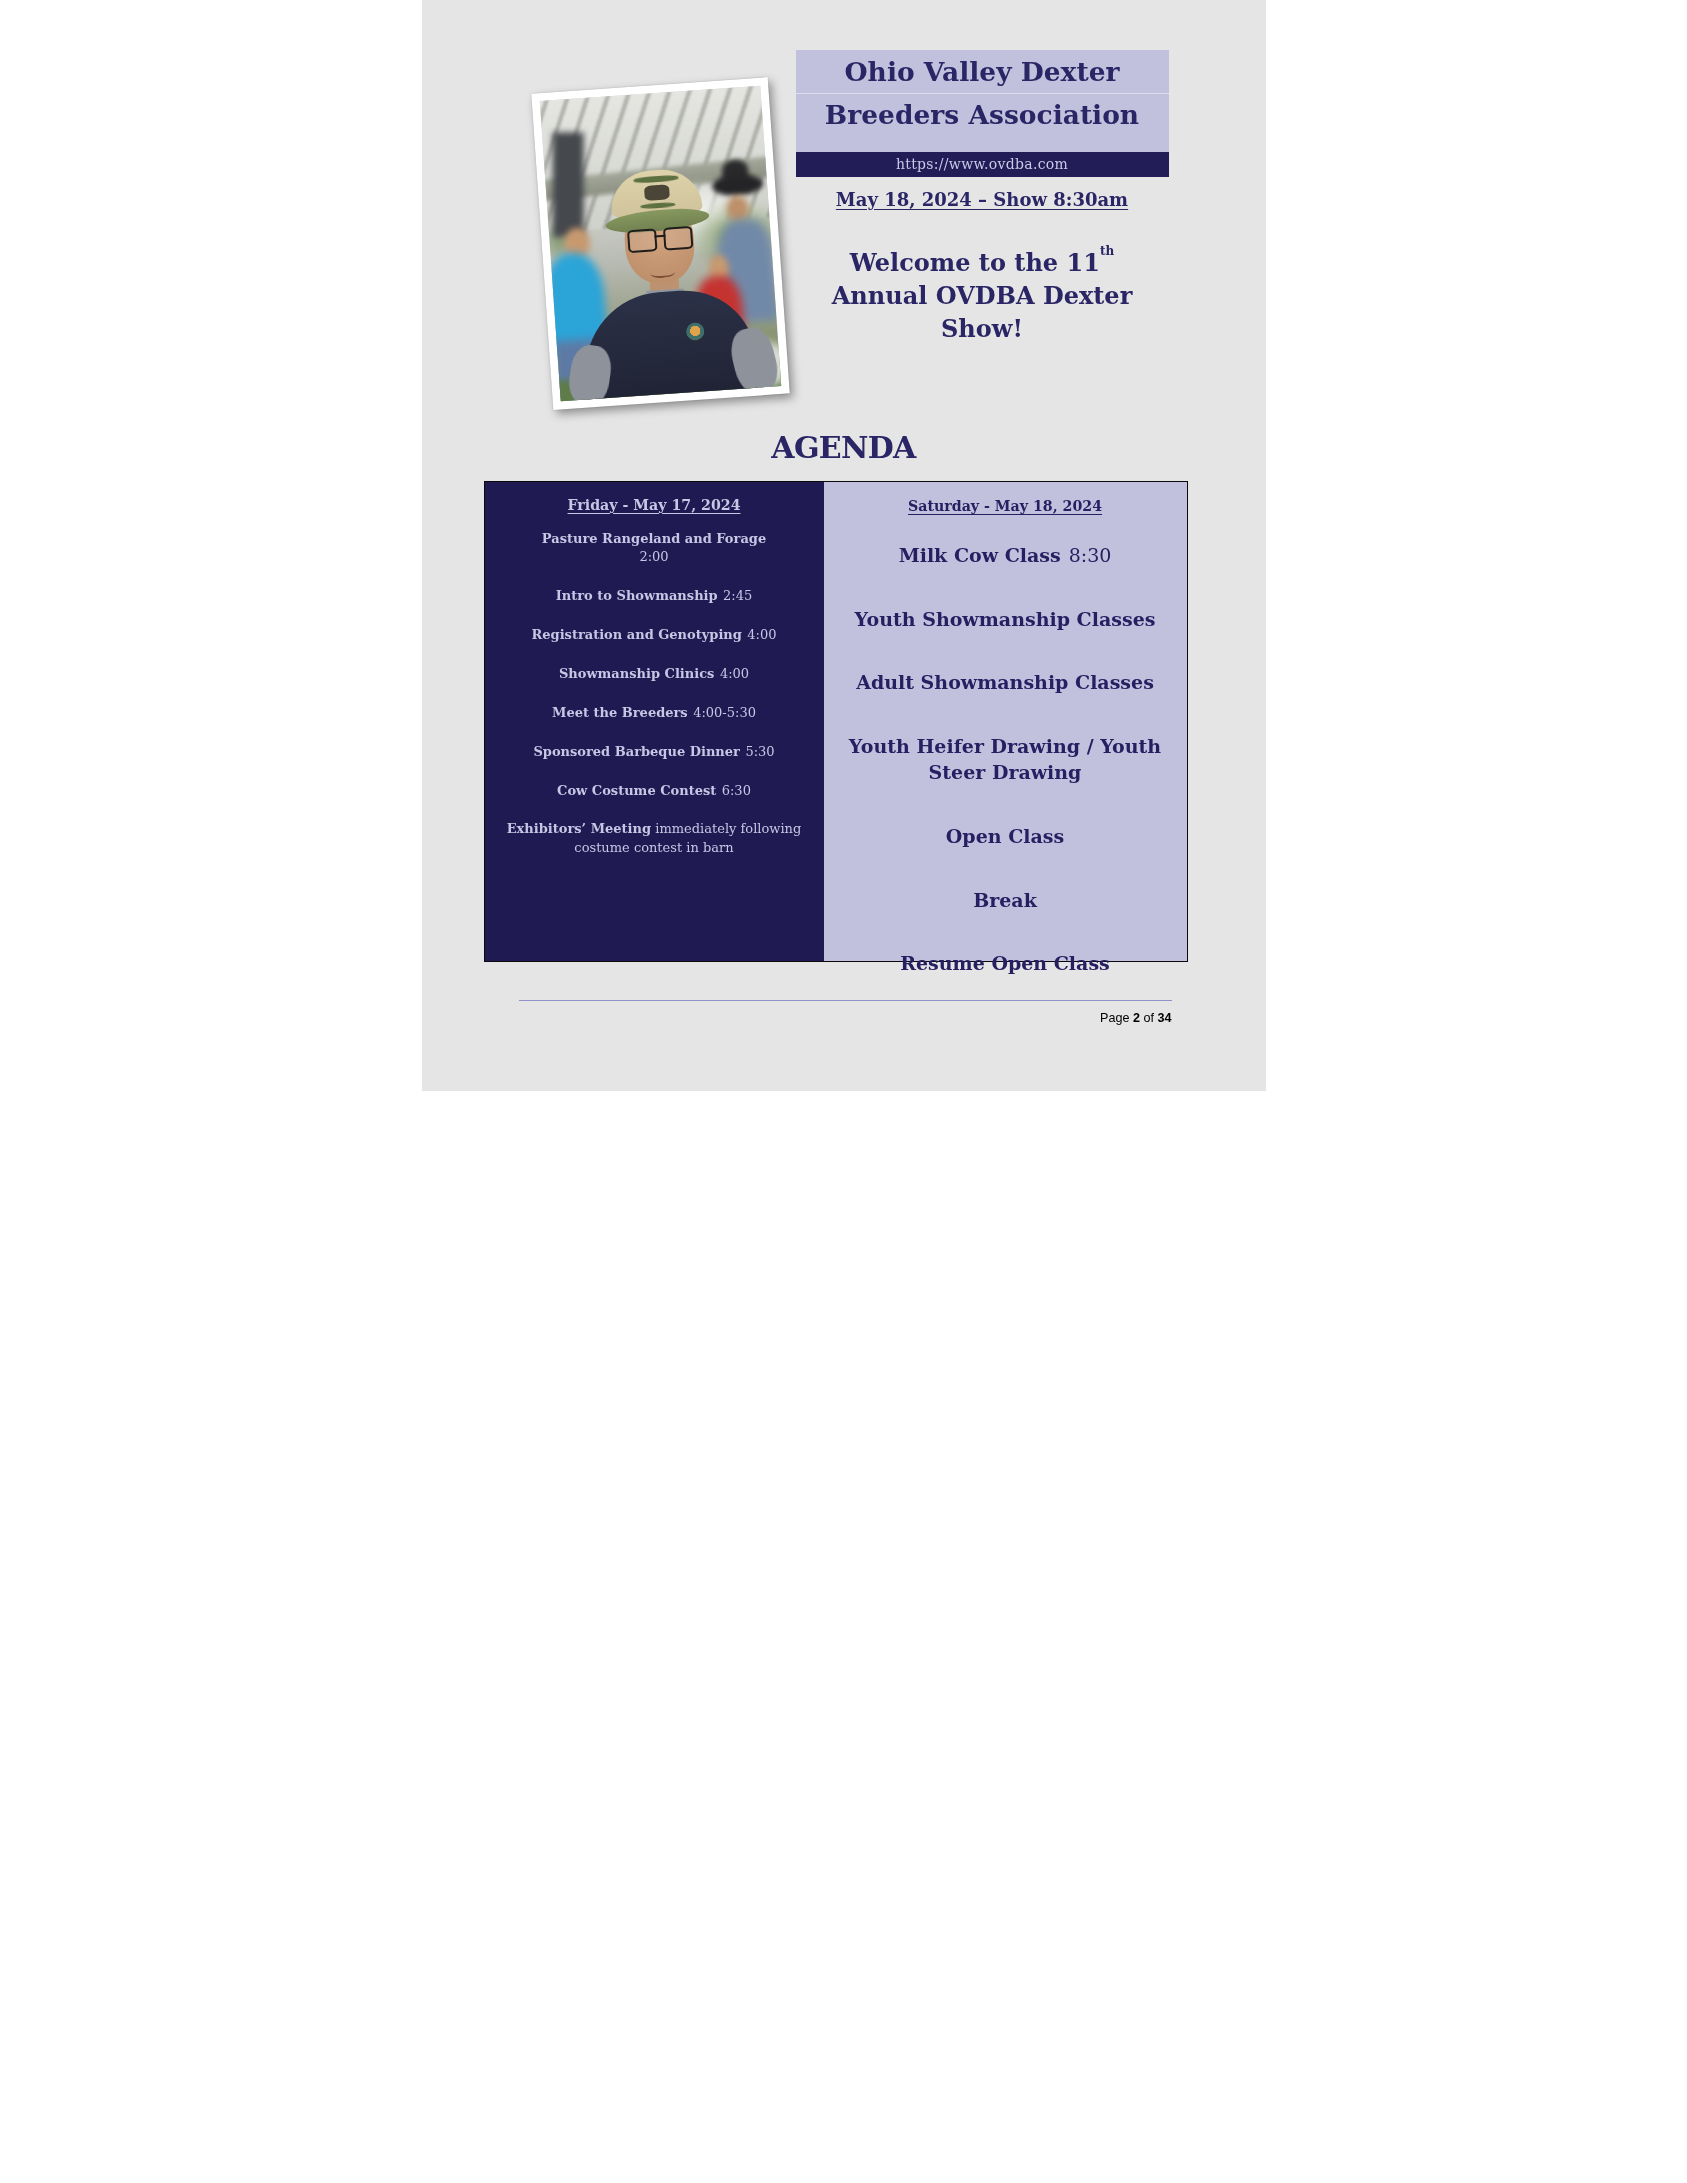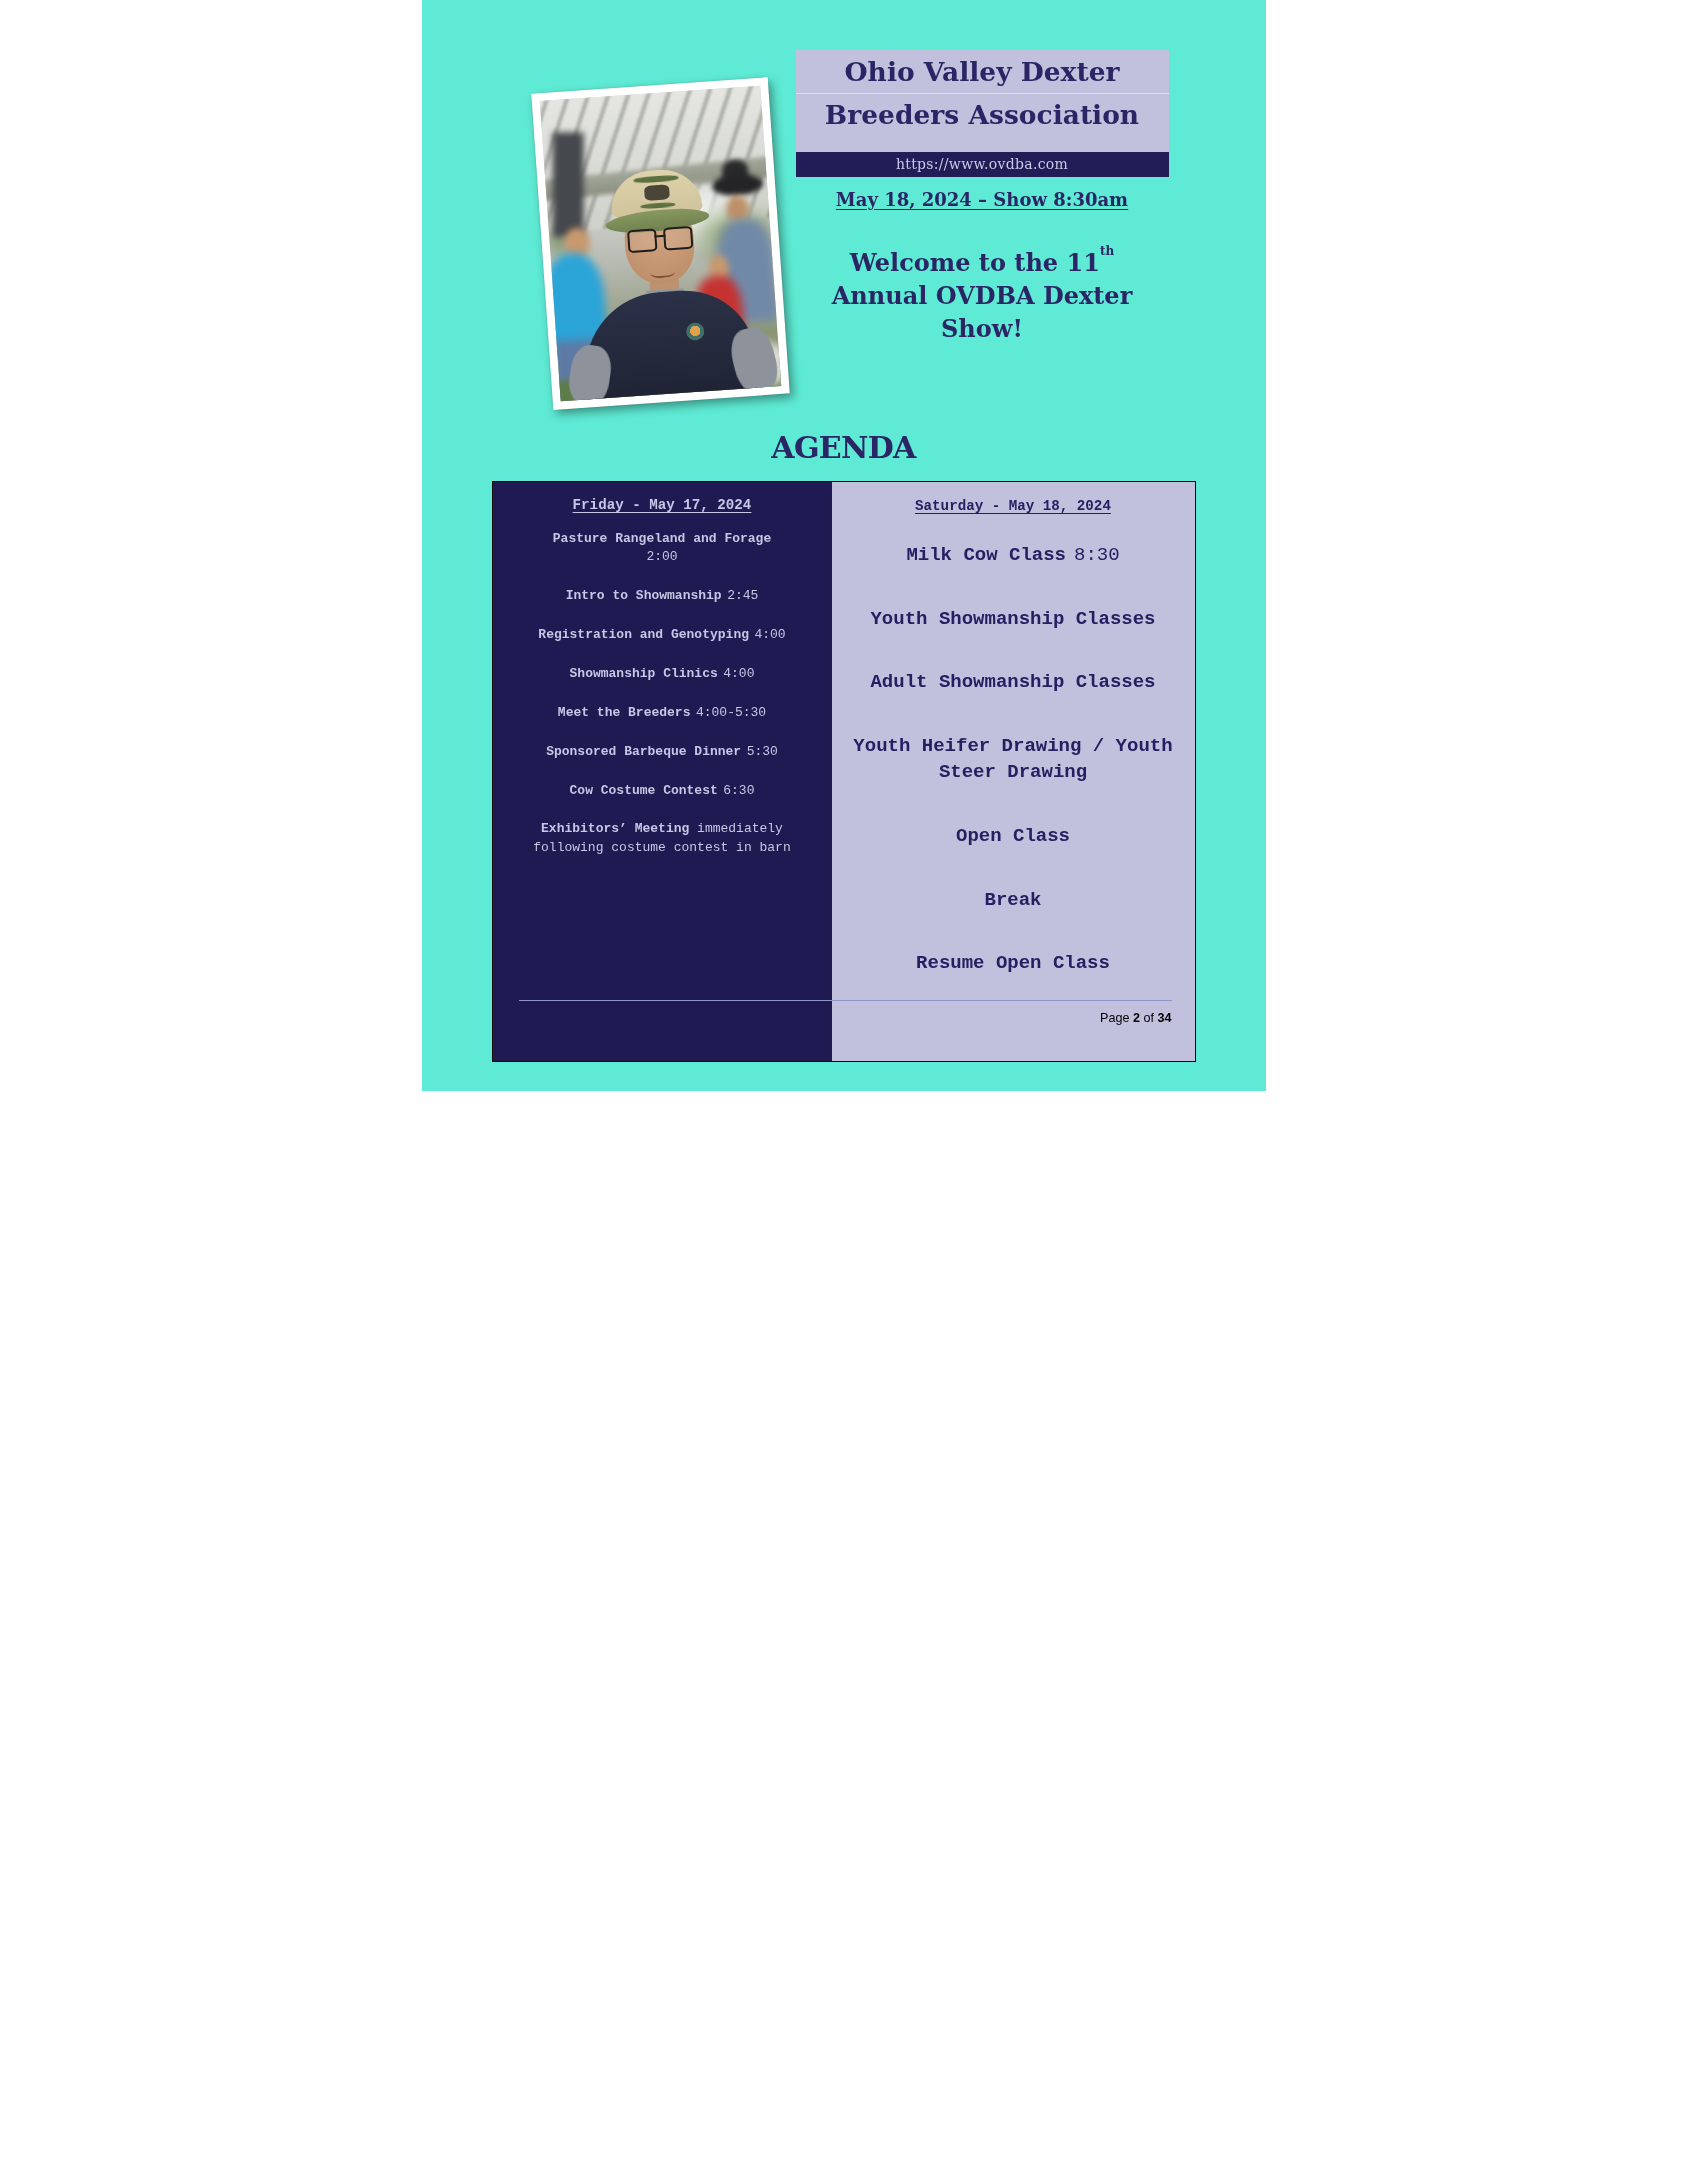--- a/index.html
+++ b/index.html
@@ -4,21 +4,21 @@
 <style>
   * { box-sizing: border-box; margin: 0; padding: 0; }
   html, body { background: #ffffff; }
   body { font-family: "DejaVu Serif", serif; }
 
   .page {
     position: relative;
     width: 844px;
     height: 1091px;
     margin: 0 auto;
-    background: #5eead4;
+    background: #e5e5e5;
     overflow: hidden;
   }
 
   
   .photo-wrap {
     position: absolute;
     left: 120px; top: 85px;
     width: 237px; height: 317px;
     background: #ffffff;
     padding: 8px;
@@ -89,25 +89,24 @@
   .welcome { margin-top: 36px; text-align: center; font-size: 24px; font-weight: bold; color: #2a2565; line-height: 1.38; }
   .welcome .line { display: block; }
   .welcome sup { font-size: 0.5em; position: relative; top: -0.55em; }
 
   
   .agenda-title {
     position: absolute; left: 0; top: 430px; width: 100%;
     text-align: center; font-size: 30px; font-weight: bold; color: #2a2565; letter-spacing: -0.7px;
   }
   .agenda-table {
-    position: absolute; left: 70px; top: 481px;
-    width: 704px; height: 581px;
+    position: absolute; left: 62px; top: 481px;
+    width: 704px; height: 481px;
     border: 1.3px solid #0a0a0a;
     display: flex;
-    font-family: Liberation Mono, monospace;
   }
   .col { text-align: center; }
   .col-friday { width: 339px; background: #201a53; color: #c7c6e4; padding: 14.6px 10.6px 0; }
   .col-saturday { flex: 1; background: #c2c1dd; color: #262062; padding: 16px 14.6px 0; }
   .col-heading {
     font-size: 14.2px; font-weight: bold;
     text-decoration: underline; text-decoration-thickness: 1.3px; text-underline-offset: 2.6px;
   }
   .col-friday .col-heading { margin-bottom: 17px; }
   .col-saturday .col-heading { margin-bottom: 28px; }

